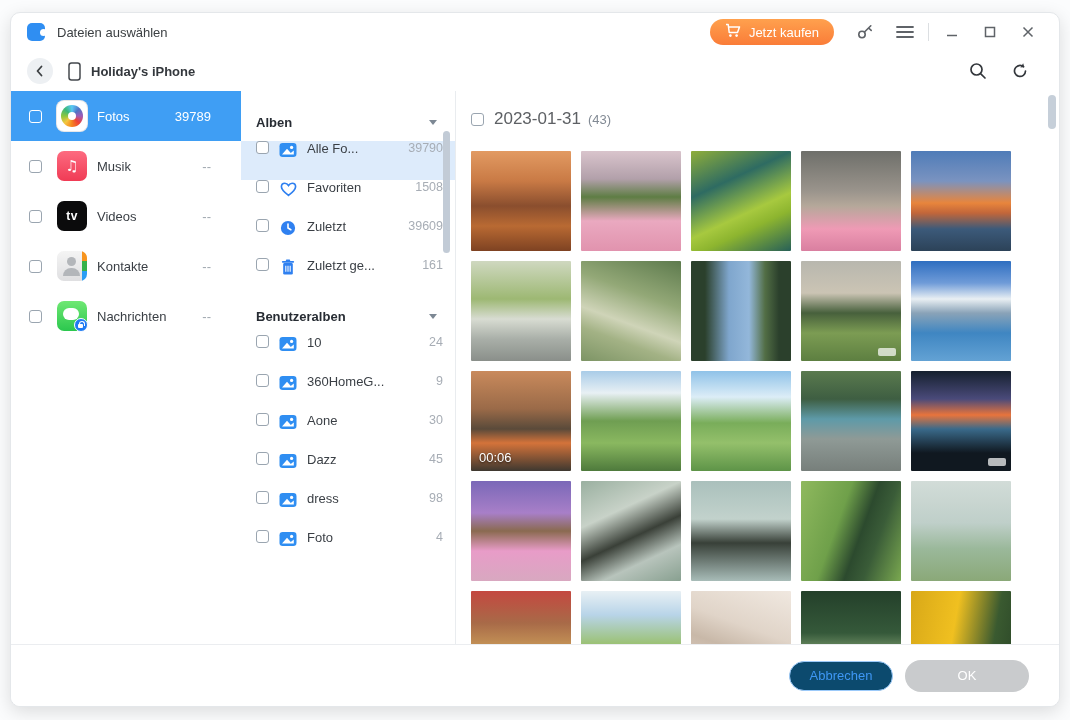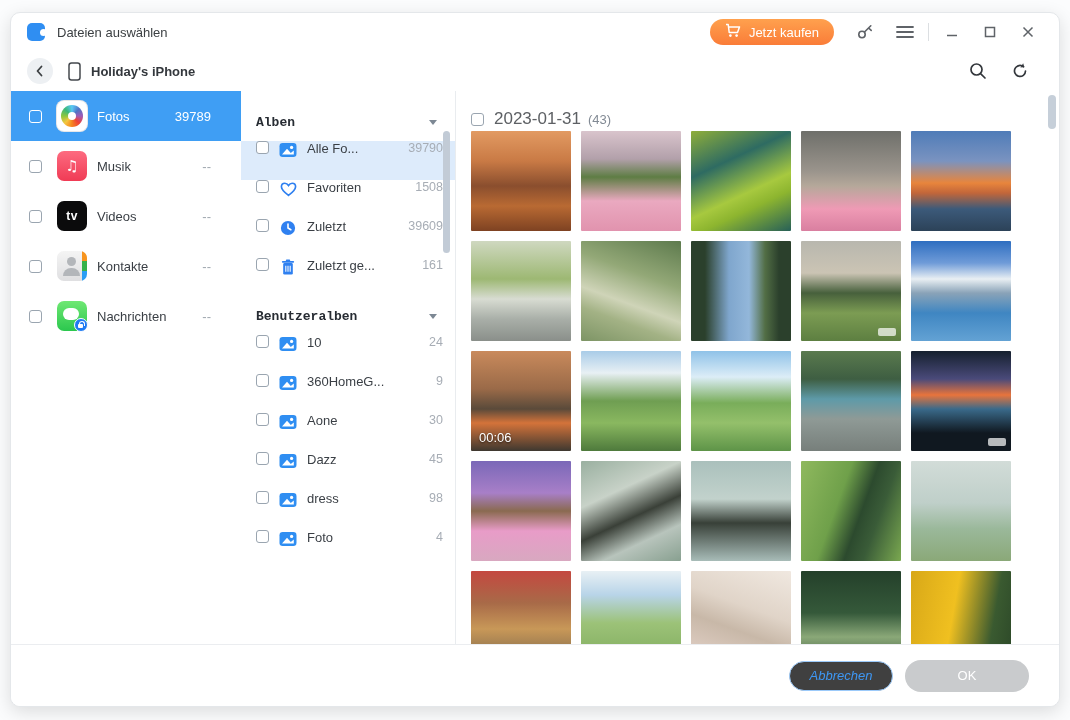--- a/index.html
+++ b/index.html
@@ -62,46 +62,46 @@
   .lock-badge { position:absolute; right:-1px; bottom:-1px; width:14px; height:14px; border-radius:50%; background:#1f7bf2; border:1.5px solid #fff; }
   .lock-badge::before { content:""; position:absolute; left:3px; top:5px; width:5px; height:4px; background:#fff; border-radius:1px; }
   .lock-badge::after { content:""; position:absolute; left:3.5px; top:2px; width:4px; height:4px; border:1px solid #fff; border-bottom:none; border-radius:3px 3px 0 0; }
 
   
   .albums { width:215px; flex:none; border-right:1px solid #e9ecef; padding-top:12px; position:relative; }
   .select-all-row { height:26px; display:flex; align-items:center; padding:0 10px 0 15px; }
   .select-all-row .cb { margin-right:11px; }
   .sa-label { font-size:13px; color:#3c4046; }
   .sa-count { font-size:13px; color:#828a94; margin-left:6px; }
-  .section-header { height:38px; display:flex; align-items:center; padding:0 18px 0 15px; cursor:pointer;font-family:Liberation Mono, monospace; }
+  .section-header { height:38px; display:flex; align-items:center; padding:0 18px 0 15px; cursor:pointer; }
   .sec-title { font-size:13px; font-weight:bold; color:#272c33; }
   .sec-arrow { margin-left:auto; width:0; height:0; border-left:4.5px solid transparent; border-right:4.5px solid transparent; border-top:5.5px solid #7d8894; }
   .album-row { height:39px; display:flex; align-items:flex-start; padding:0 12px 0 15px; cursor:pointer; }
   .album-row.highlight { background:#ddebfb; }
   .album-row .cb { margin-right:10px; }
   .row-icon { width:18px; height:18px; display:flex; align-items:center; justify-content:center; flex:none; }
   .row-label { margin-left:10px; font-size:13px; color:#3a3f45; white-space:nowrap; }
   .row-count { margin-left:auto; font-size:12.5px; color:#a7adb5; }
   .albums-scrollbar { position:absolute; right:5px; top:40px; width:7px; height:122px; border-radius:4px; background:#c2cbd6; cursor:pointer; }
 
   
   .photos-panel { flex:1; padding:16px 0 0 15px; overflow:hidden; position:relative; }
   .date-row { height:24px; display:flex; align-items:center; }
   .date-row .cb { margin-right:10px; }
   .date-label { font-size:17px; color:#5d6064; }
   .date-count { font-size:13px; color:#828a94; margin-left:7px; }
-  .photo-grid { margin-top:0; display:grid; grid-template-columns:repeat(5,100px); grid-auto-rows:100px; gap:10px; width:540px; }
+  .photo-grid { margin-top:20px; display:grid; grid-template-columns:repeat(5,100px); grid-auto-rows:100px; gap:10px; width:540px; }
   .thumb { position:relative; cursor:pointer; border-radius:1px; }
   .duration { position:absolute; left:8px; bottom:6px; color:#fff; font-size:13px; text-shadow:0 1px 2px rgba(0,0,0,.65); }
   .watermark { position:absolute; right:5px; bottom:5px; width:18px; height:8px; border-radius:2px; background:rgba(255,255,255,.7); }
   .win-scrollbar { position:absolute; right:3px; top:4px; width:8px; height:34px; border-radius:4px; background:#c6cfd9; cursor:pointer; }
 
   
   .footer { height:62px; flex:none; border-top:1px solid #ebedf0; display:flex; align-items:center; justify-content:flex-end; gap:12px; padding-right:30px; background:#fff; }
-  .btn-cancel { width:104px; height:30px; border-radius:15px; border:1px solid #9ccafa; background:#404040; color:#3e97f4; font-size:13px; cursor:pointer; font-family:inherit;font-style:italic; }
+  .btn-cancel { width:104px; height:30px; border-radius:15px; border:1px solid #9ccafa; background:#0c4a6e; color:#3e97f4; font-size:13px; cursor:pointer; font-family:inherit; }
   .btn-ok { width:124px; height:32px; border-radius:16px; border:none; background:#c9cbcd; color:#fff; font-size:13px; font-family:inherit; }
 </style>
 </head>
 <body>
 
 <div class="window">
 
   <div class="titlebar">
     <div class="logo"></div>
     <div class="win-title">Dateien auswählen</div>

